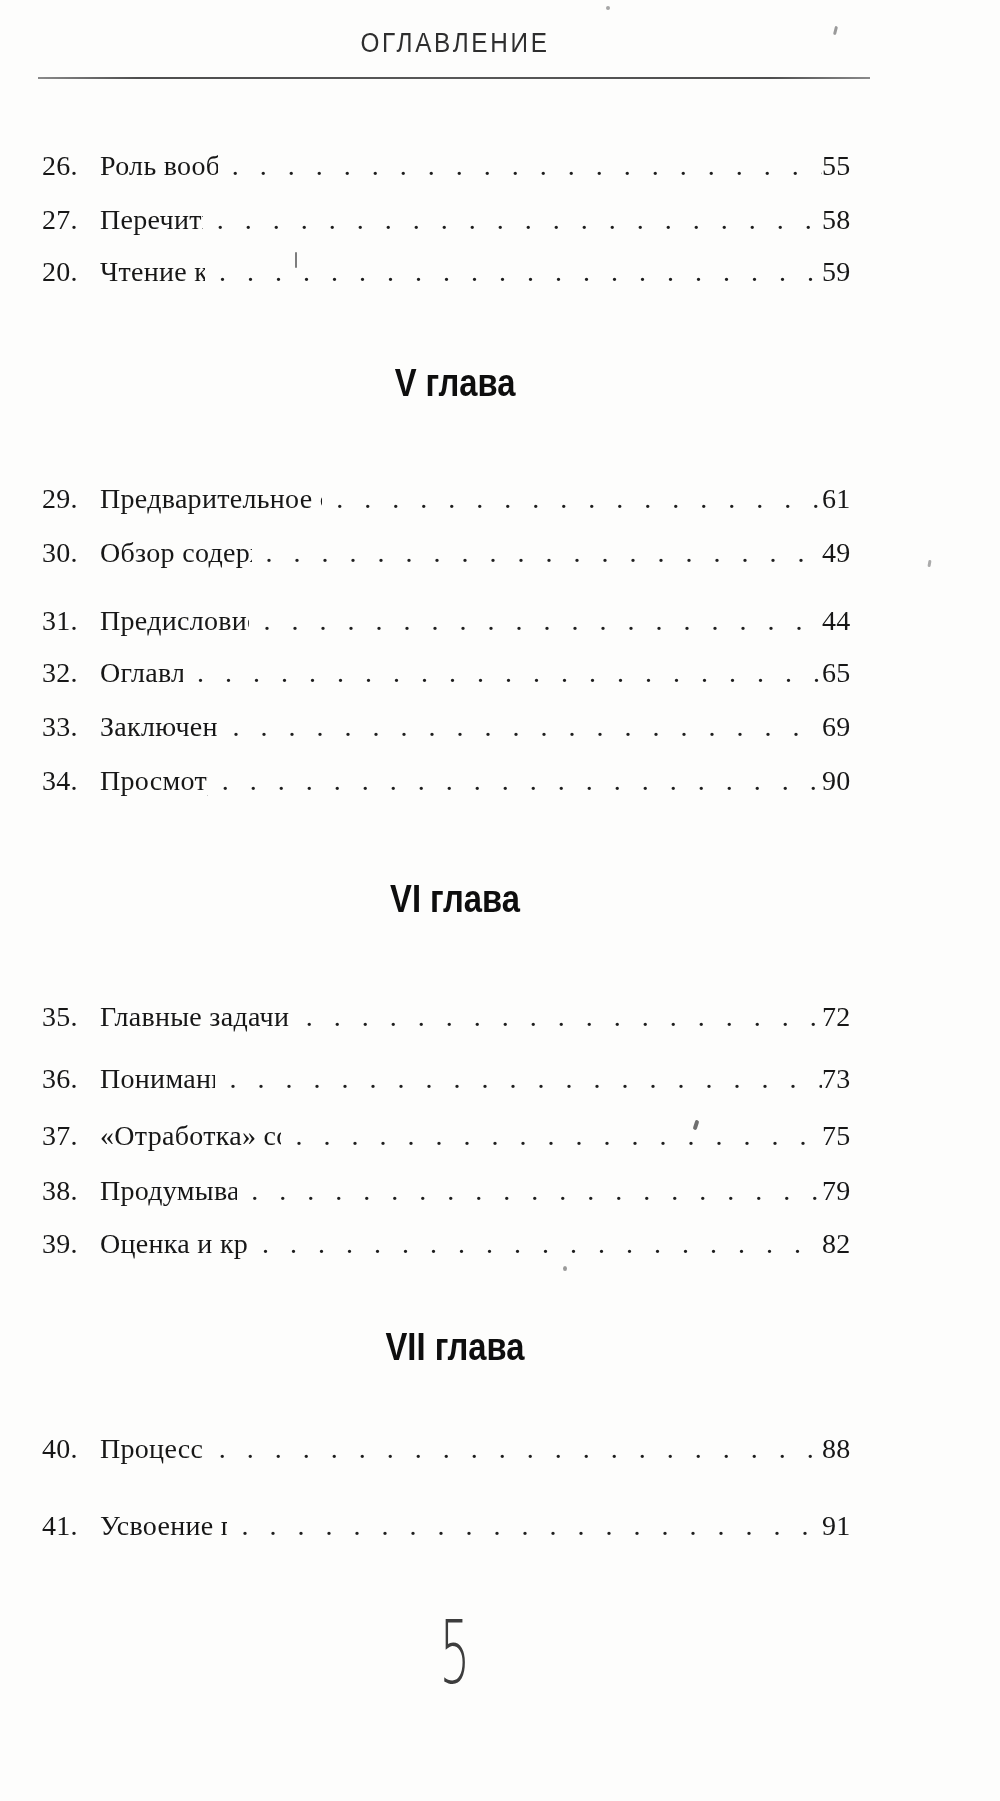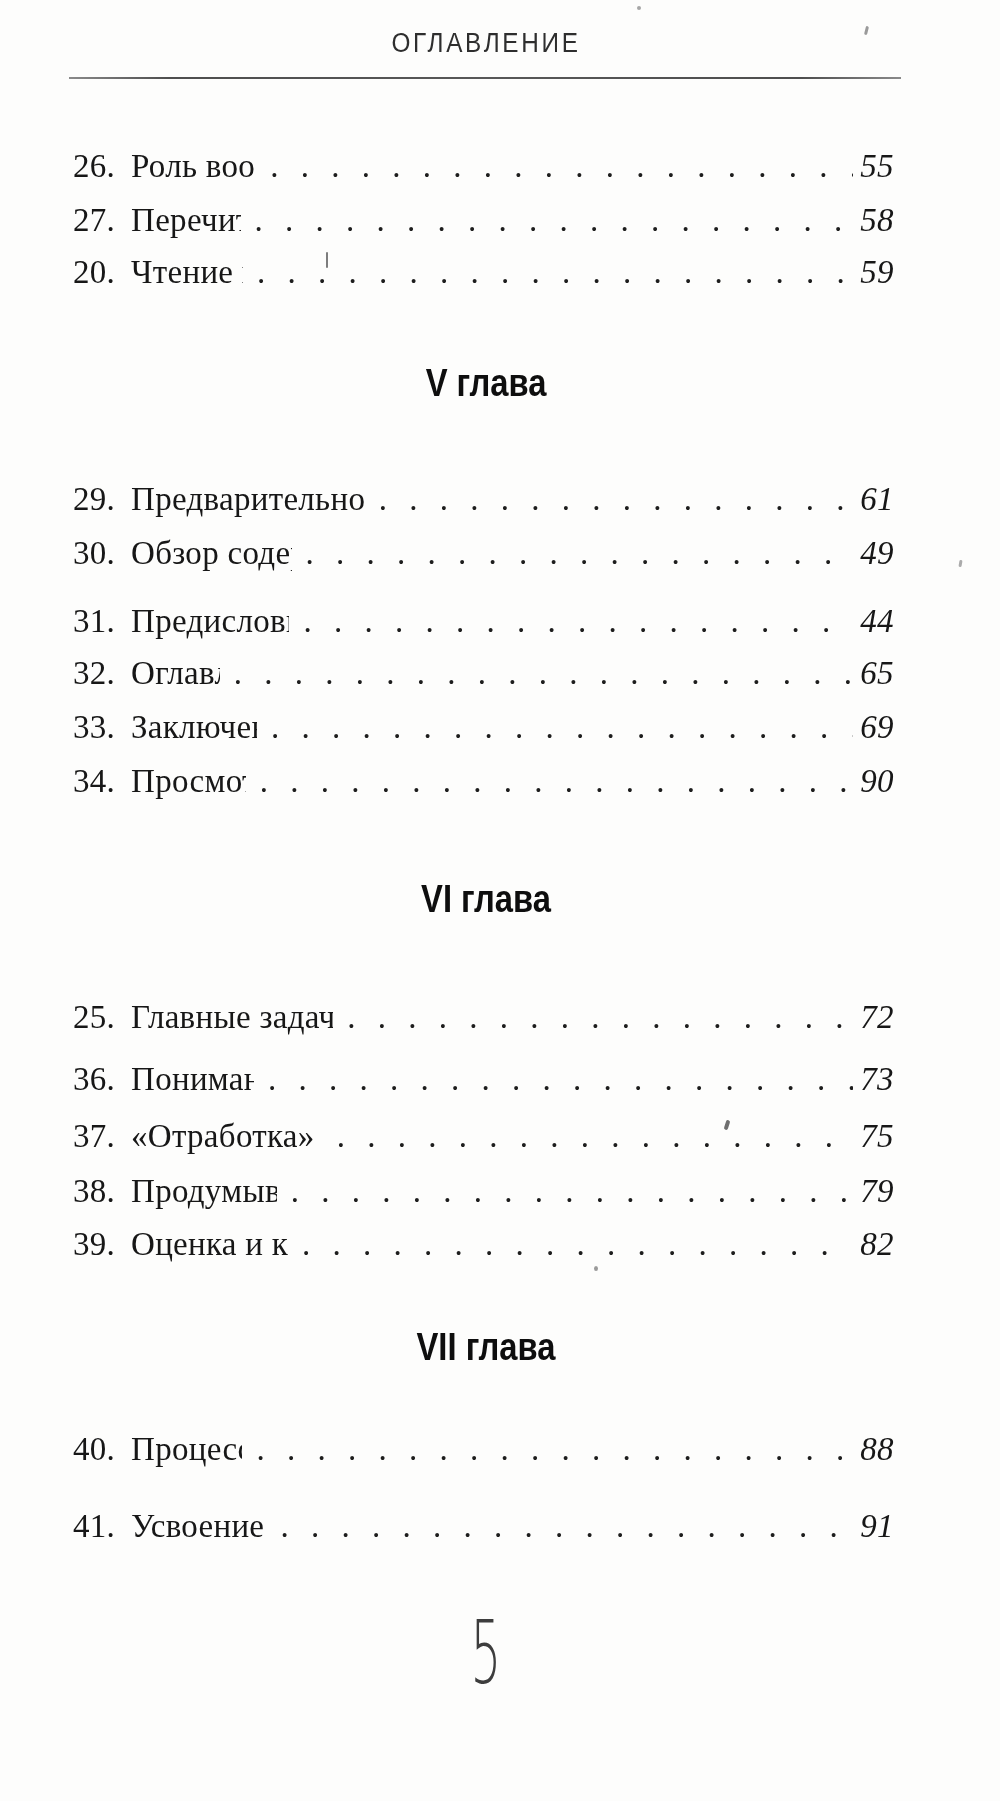--- a/index.html
+++ b/index.html
@@ -4,51 +4,51 @@
 <style>
   html, body { margin: 0; padding: 0; }
   body {
     width: 1000px; height: 1801px;
     background: #fdfdfc;
     position: relative;
     font-family: "Liberation Serif", serif;
     color: #171717;
     overflow: hidden;
   }
-  .page { position: absolute; inset: 0; margin-left: 31px; }
+  .page { position: absolute; inset: 0; }
 
   .header-title {
     position: absolute; top: 28px; left: 40px; width: 830px;
     text-align: center;
     font-family: "Liberation Sans", sans-serif;
     font-size: 27px; letter-spacing: 3px;
     color: #2e2e2e;
     transform: scaleX(0.90);
   }
   .rule {
     position: absolute; top: 77px; left: 38px; width: 832px; height: 2px;
     background: linear-gradient(90deg, #8a8a8a 0%, #4e4e4e 12%, #585858 50%, #4e4e4e 88%, #8a8a8a 100%);
   }
 
   .row {
     position: absolute; left: 42px; width: 828px; height: 42px;
     display: flex; align-items: baseline;
-    font-size: 33px; line-height: 42px;
+    font-size: 28px; line-height: 42px;
     white-space: nowrap;
     letter-spacing: 0.3px;
   }
   .num   { flex: 0 0 auto; width: 58px; }
   .title { flex: 0 1 auto; overflow: hidden; }
   .leader {
     flex: 1 1 auto; overflow: hidden;
     padding: 0 10px 0 14px;
     word-spacing: 12px; letter-spacing: 1px;
     color: #1d1d1d;
   }
-  .pageno { flex: 0 0 auto; min-width: 48px; text-align: center; font-style: italic; }
+  .pageno { flex: 0 0 auto; min-width: 48px; text-align: left; }
 
   .chapter {
     position: absolute; left: 40px; width: 830px; height: 46px;
     text-align: center;
     font-family: "Liberation Sans", sans-serif;
     font-weight: 700; font-size: 39px; line-height: 46px;
     color: #0e0e0e;
     transform: scaleX(0.84);
   }
 
@@ -131,21 +131,21 @@
   <div class="row" style="top:760px">
     <span class="num">34.</span>
     <span class="title">Просмотр книги</span>
     <span class="leader">. . . . . . . . . . . . . . . . . . . . . . . . . . . . . . . . . . . . . . . .</span>
     <span class="pageno">90</span>
   </div>
 
   <div class="chapter" style="top:876px">VI глава</div>
 
   <div class="row" style="top:996px">
-    <span class="num">25.</span>
+    <span class="num">35.</span>
     <span class="title">Главные задачи проработки книги</span>
     <span class="leader">. . . . . . . . . . . . . . . . . . . . . . . . . . . . . . . . . . . . . . . .</span>
     <span class="pageno">72</span>
   </div>
   <div class="row" style="top:1058px">
     <span class="num">36.</span>
     <span class="title">Понимание книги</span>
     <span class="leader">. . . . . . . . . . . . . . . . . . . . . . . . . . . . . . . . . . . . . . . .</span>
     <span class="pageno">73</span>
   </div>

